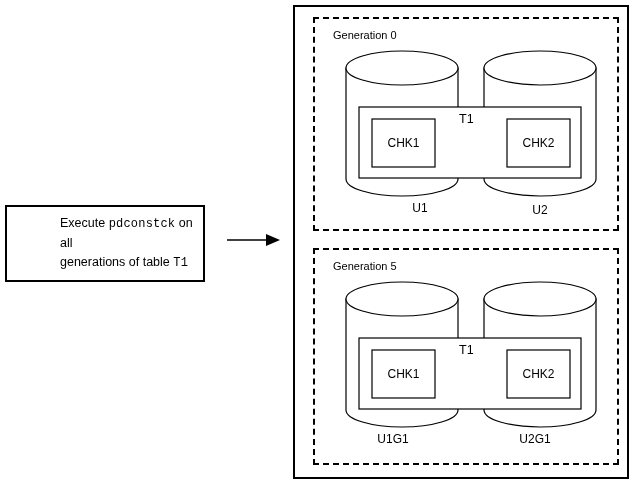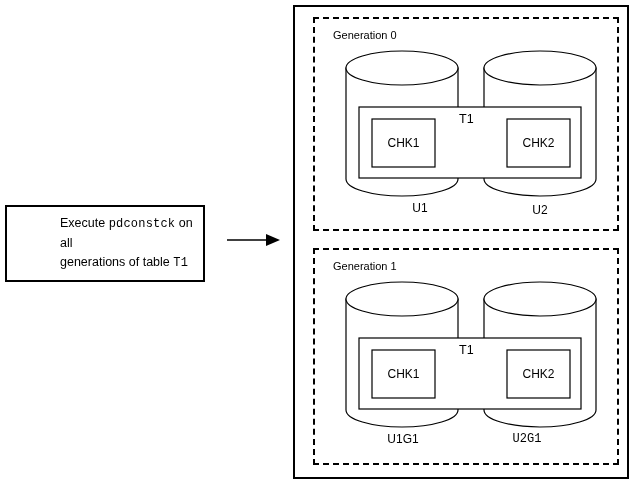--- a/index.html
+++ b/index.html
@@ -149,21 +149,21 @@
 
       <div class="lbl lbl-t1" style="left:144px; top:93px;">T1</div>
       <div class="lbl" style="left:57px; top:117px; width:63px;">CHK1</div>
       <div class="lbl" style="left:192px; top:117px; width:63px;">CHK2</div>
       <div class="lbl" style="left:74px; top:182px; width:62px;">U1</div>
       <div class="lbl" style="left:194px; top:184px; width:62px;">U2</div>
     </div>
   </div>
 
   <div class="gen-group" id="gen-1">
-    <div class="gen-label">Generation 1</div>
+    <div class="gen-label">Generation 5</div>
 
     <div class="stage">
       <svg width="306" height="217" viewBox="0 0 306 217">
         <g fill="#ffffff" stroke="#000000" stroke-width="1.2">
 
           <g>
             <path d="M 31,49 L 31,160 A 56,17 0 0 0 143,160 L 143,49 Z"></path>
             <ellipse cx="87" cy="49" rx="56" ry="17"></ellipse>
           </g>
 
@@ -176,18 +176,18 @@
 
           <rect x="57" y="100" width="63" height="48"></rect>
 
           <rect x="192" y="100" width="63" height="48"></rect>
         </g>
       </svg>
 
       <div class="lbl lbl-t1" style="left:144px; top:93px;">T1</div>
       <div class="lbl" style="left:57px; top:117px; width:63px;">CHK1</div>
       <div class="lbl" style="left:192px; top:117px; width:63px;">CHK2</div>
-      <div class="lbl" style="left:52px; top:182px; width:72px;">U1G1</div>
-      <div class="lbl" style="left:176px; top:182px; width:72px;font-family:Liberation Mono, monospace;">U2G1</div>
+      <div class="lbl" style="left:42px; top:182px; width:72px;">U1G1</div>
+      <div class="lbl" style="left:184px; top:182px; width:72px;">U2G1</div>
     </div>
   </div>
 
 </div>
 
 </body></html>

